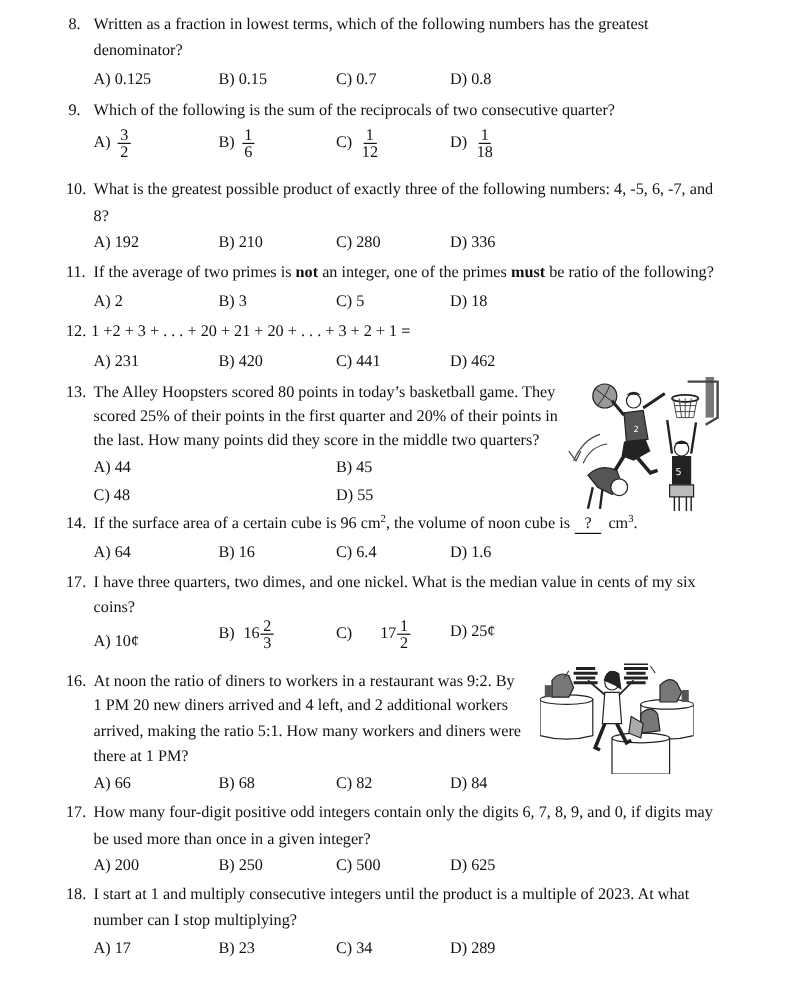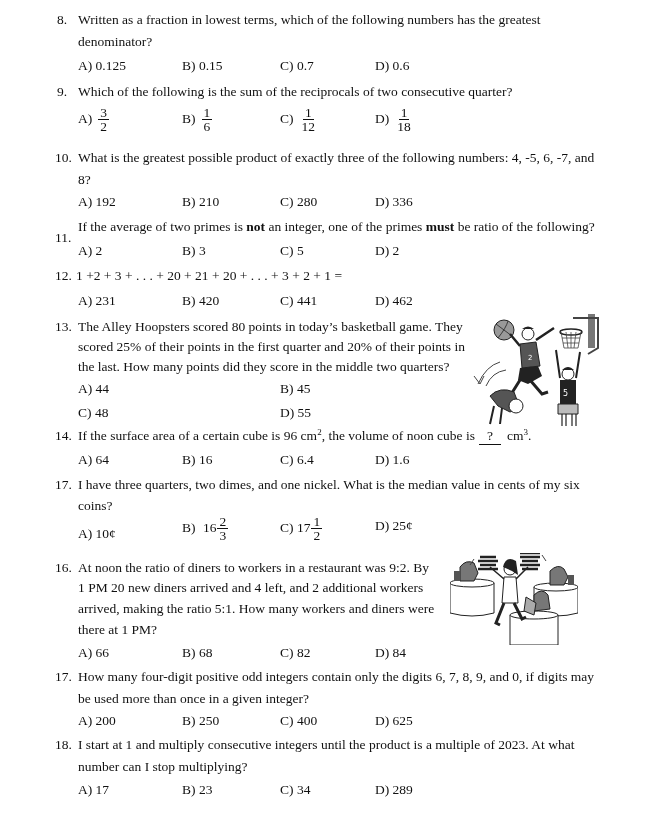--- a/index.html
+++ b/index.html
@@ -30,21 +30,21 @@
 </head>
 <body>
 
 <div>
   <span class="abs num" style="top:12px">8.</span>
   <span class="abs txt" style="top:12px">Written as a fraction in lowest terms, which of the following numbers has the greatest</span>
   <span class="abs txt" style="top:34px">denominator?</span>
   <span class="abs cA" style="top:58px">A) 0.125</span>
   <span class="abs cB" style="top:58px">B) 0.15</span>
   <span class="abs cC" style="top:58px">C) 0.7</span>
-  <span class="abs cD" style="top:58px">D) 0.6</span>
+  <span class="abs cD" style="top:58px">D) 0.8</span>
 </div>
 
 <div>
   <span class="abs num" style="top:84px">9.</span>
   <span class="abs txt" style="top:84px">Which of the following is the sum of the reciprocals of two consecutive quarter?</span>
   <span class="abs cA" style="top:106px">
     <span>A)</span><span class="frac">
         <span class="n">3</span>
         <span class="d">2</span>
       </span>
@@ -73,26 +73,26 @@
   <span class="abs num" style="top:150px;left:55px">10.</span>
   <span class="abs txt" style="top:150px">What is the greatest possible product of exactly three of the following numbers: 4, -5, 6, -7, and</span>
   <span class="abs txt" style="top:172px">8?</span>
   <span class="abs cA" style="top:194px">A) 192</span>
   <span class="abs cB" style="top:194px">B) 210</span>
   <span class="abs cC" style="top:194px">C) 280</span>
   <span class="abs cD" style="top:194px">D) 336</span>
 </div>
 
 <div>
-  <span class="abs num" style="top:230px;left:55px">11.</span>
+  <span class="abs num" style="top:219px;left:55px">11.</span>
   <span class="abs txt" style="top:219px"><span>If the average of two primes is </span><b>not</b><span> an integer, one of the primes </span><b>must</b><span> be ratio of the following?</span></span>
   <span class="abs cA" style="top:243px">A) 2</span>
   <span class="abs cB" style="top:243px">B) 3</span>
   <span class="abs cC" style="top:243px">C) 5</span>
-  <span class="abs cD" style="top:243px">D) 2</span>
+  <span class="abs cD" style="top:243px">D) 18</span>
 </div>
 
 <div>
   <span class="abs num" style="top:268px;left:55px">12.</span>
   <span class="abs txt" style="top:268px;left:76px">1 +2 + 3 + . . . + 20 + 21 + 20 + . . . + 3 + 2 + 1 =</span>
   <span class="abs cA" style="top:293px">A) 231</span>
   <span class="abs cB" style="top:293px">B) 420</span>
   <span class="abs cC" style="top:293px">C) 441</span>
   <span class="abs cD" style="top:293px">D) 462</span>
 </div>
@@ -158,21 +158,21 @@
   <span class="abs cA" style="top:526px">A) 10¢</span>
   <span class="abs cB" style="top:515px">
     <span>B)</span>
     <span style="margin-left:4px">16</span><span class="frac" style="margin-left:1px">
         <span class="n">2</span>
         <span class="d">3</span>
       </span>
   </span>
   <span class="abs cC" style="top:515px">
     <span>C)</span>
-    <span style="margin-left:0">17</span><span class="frac" style="margin-left:1px">
+    <span style="margin-left:20px">17</span><span class="frac" style="margin-left:1px">
         <span class="n">1</span>
         <span class="d">2</span>
       </span>
   </span>
   <span class="abs cD" style="top:518px">D) 25¢</span>
 </div>
 
 <div>
   <span class="abs num" style="top:560px;left:55px">16.</span>
   <span class="abs txt" style="top:560px">At noon the ratio of diners to workers in a restaurant was 9:2. By</span>
@@ -212,21 +212,21 @@
     <path d="M92 2 L96 8 M24 6 L20 12" stroke="#444"></path>
   </svg>
 </div>
 
 <div>
   <span class="abs num" style="top:669px;left:55px">17.</span>
   <span class="abs txt" style="top:669px">How many four-digit positive odd integers contain only the digits 6, 7, 8, 9, and 0, if digits may</span>
   <span class="abs txt" style="top:691px">be used more than once in a given integer?</span>
   <span class="abs cA" style="top:713px">A) 200</span>
   <span class="abs cB" style="top:713px">B) 250</span>
-  <span class="abs cC" style="top:713px">C) 400</span>
+  <span class="abs cC" style="top:713px">C) 500</span>
   <span class="abs cD" style="top:713px">D) 625</span>
 </div>
 
 <div>
   <span class="abs num" style="top:737px;left:55px">18.</span>
   <span class="abs txt" style="top:737px">I start at 1 and multiply consecutive integers until the product is a multiple of 2023. At what</span>
   <span class="abs txt" style="top:759px">number can I stop multiplying?</span>
   <span class="abs cA" style="top:782px">A) 17</span>
   <span class="abs cB" style="top:782px">B) 23</span>
   <span class="abs cC" style="top:782px">C) 34</span>

